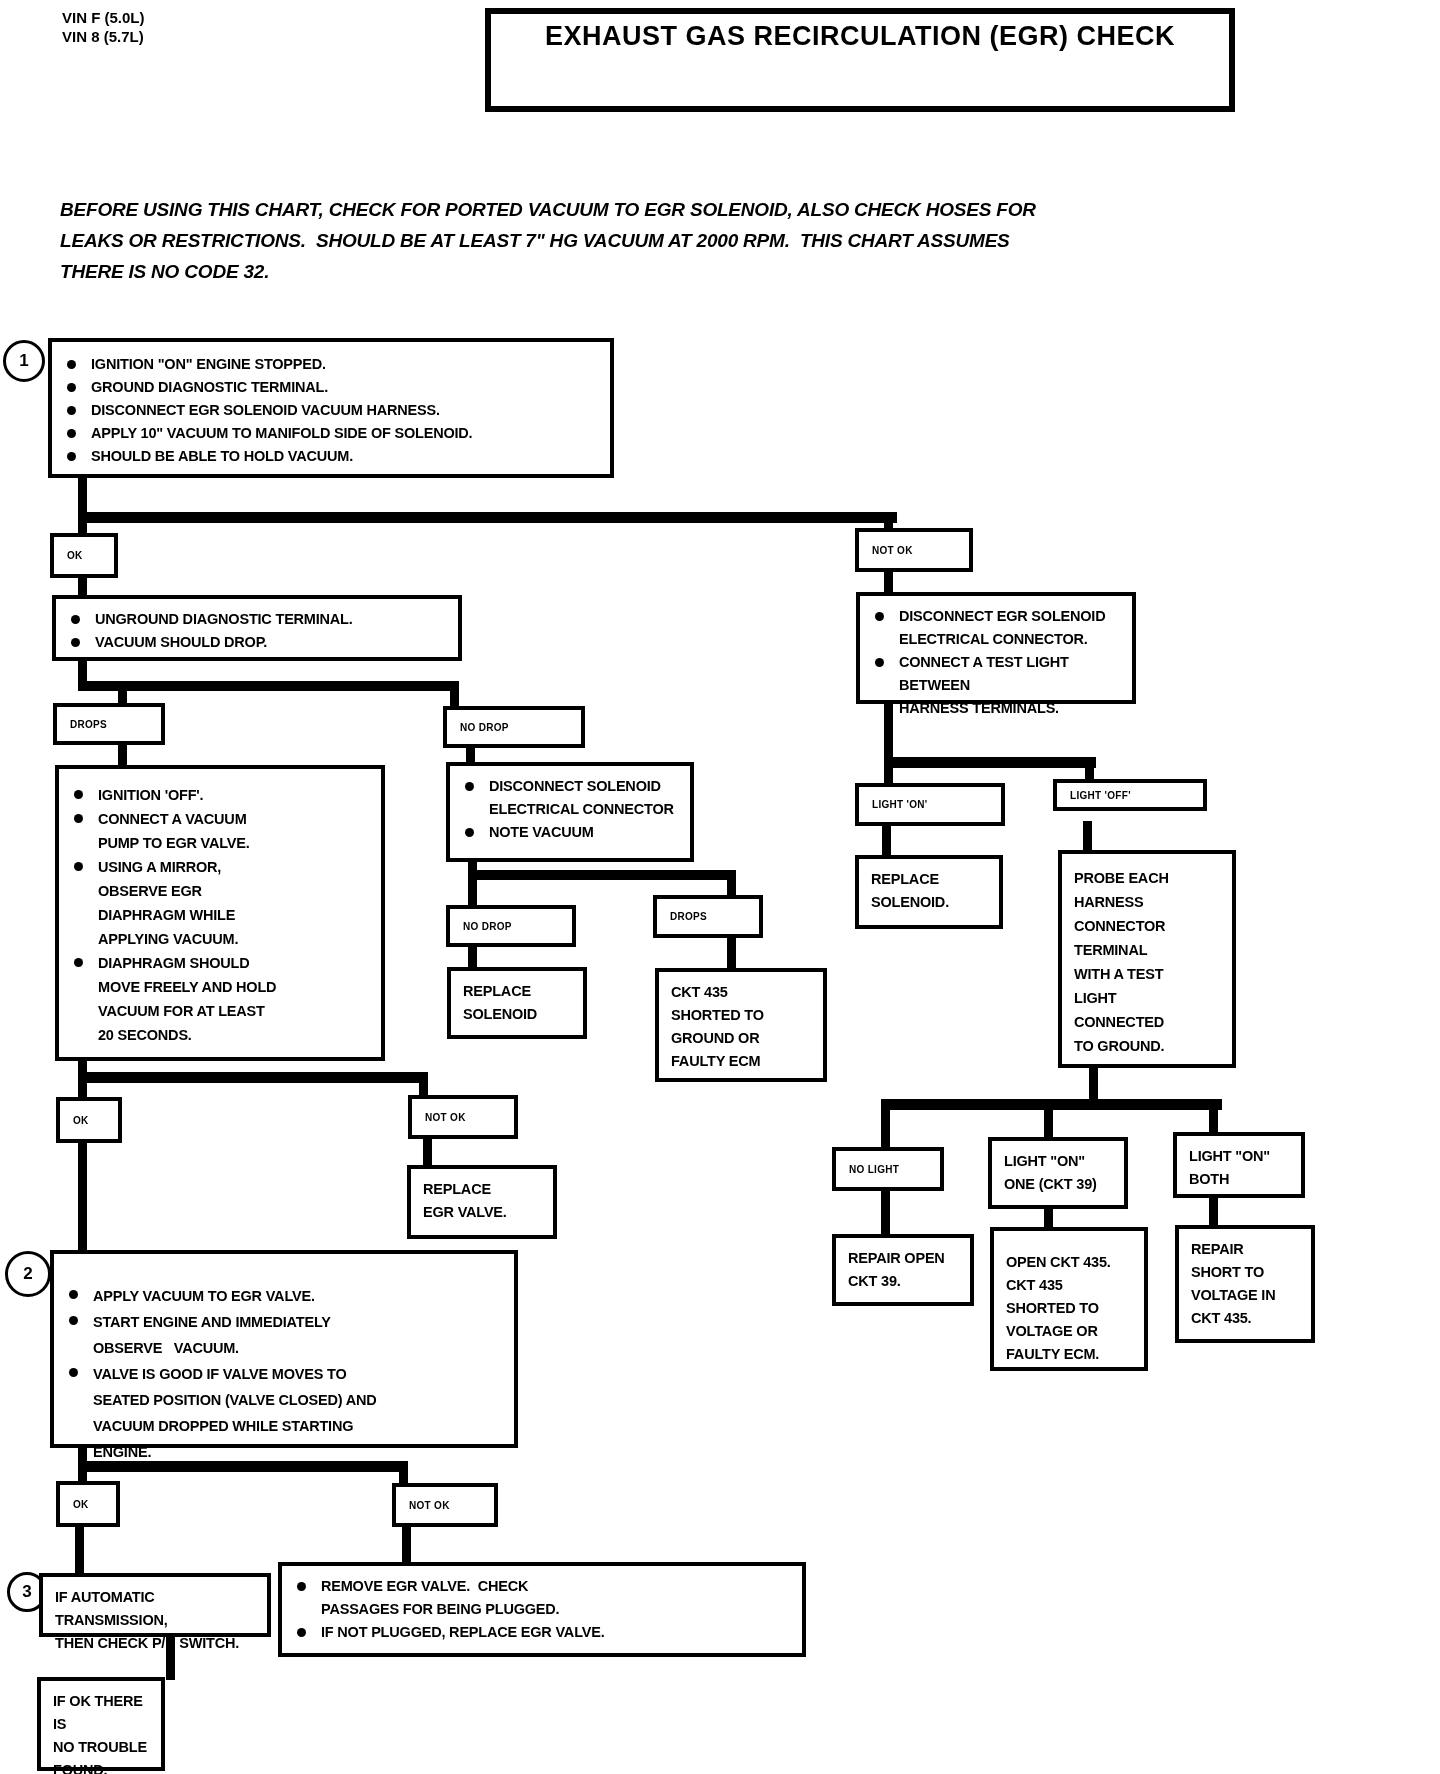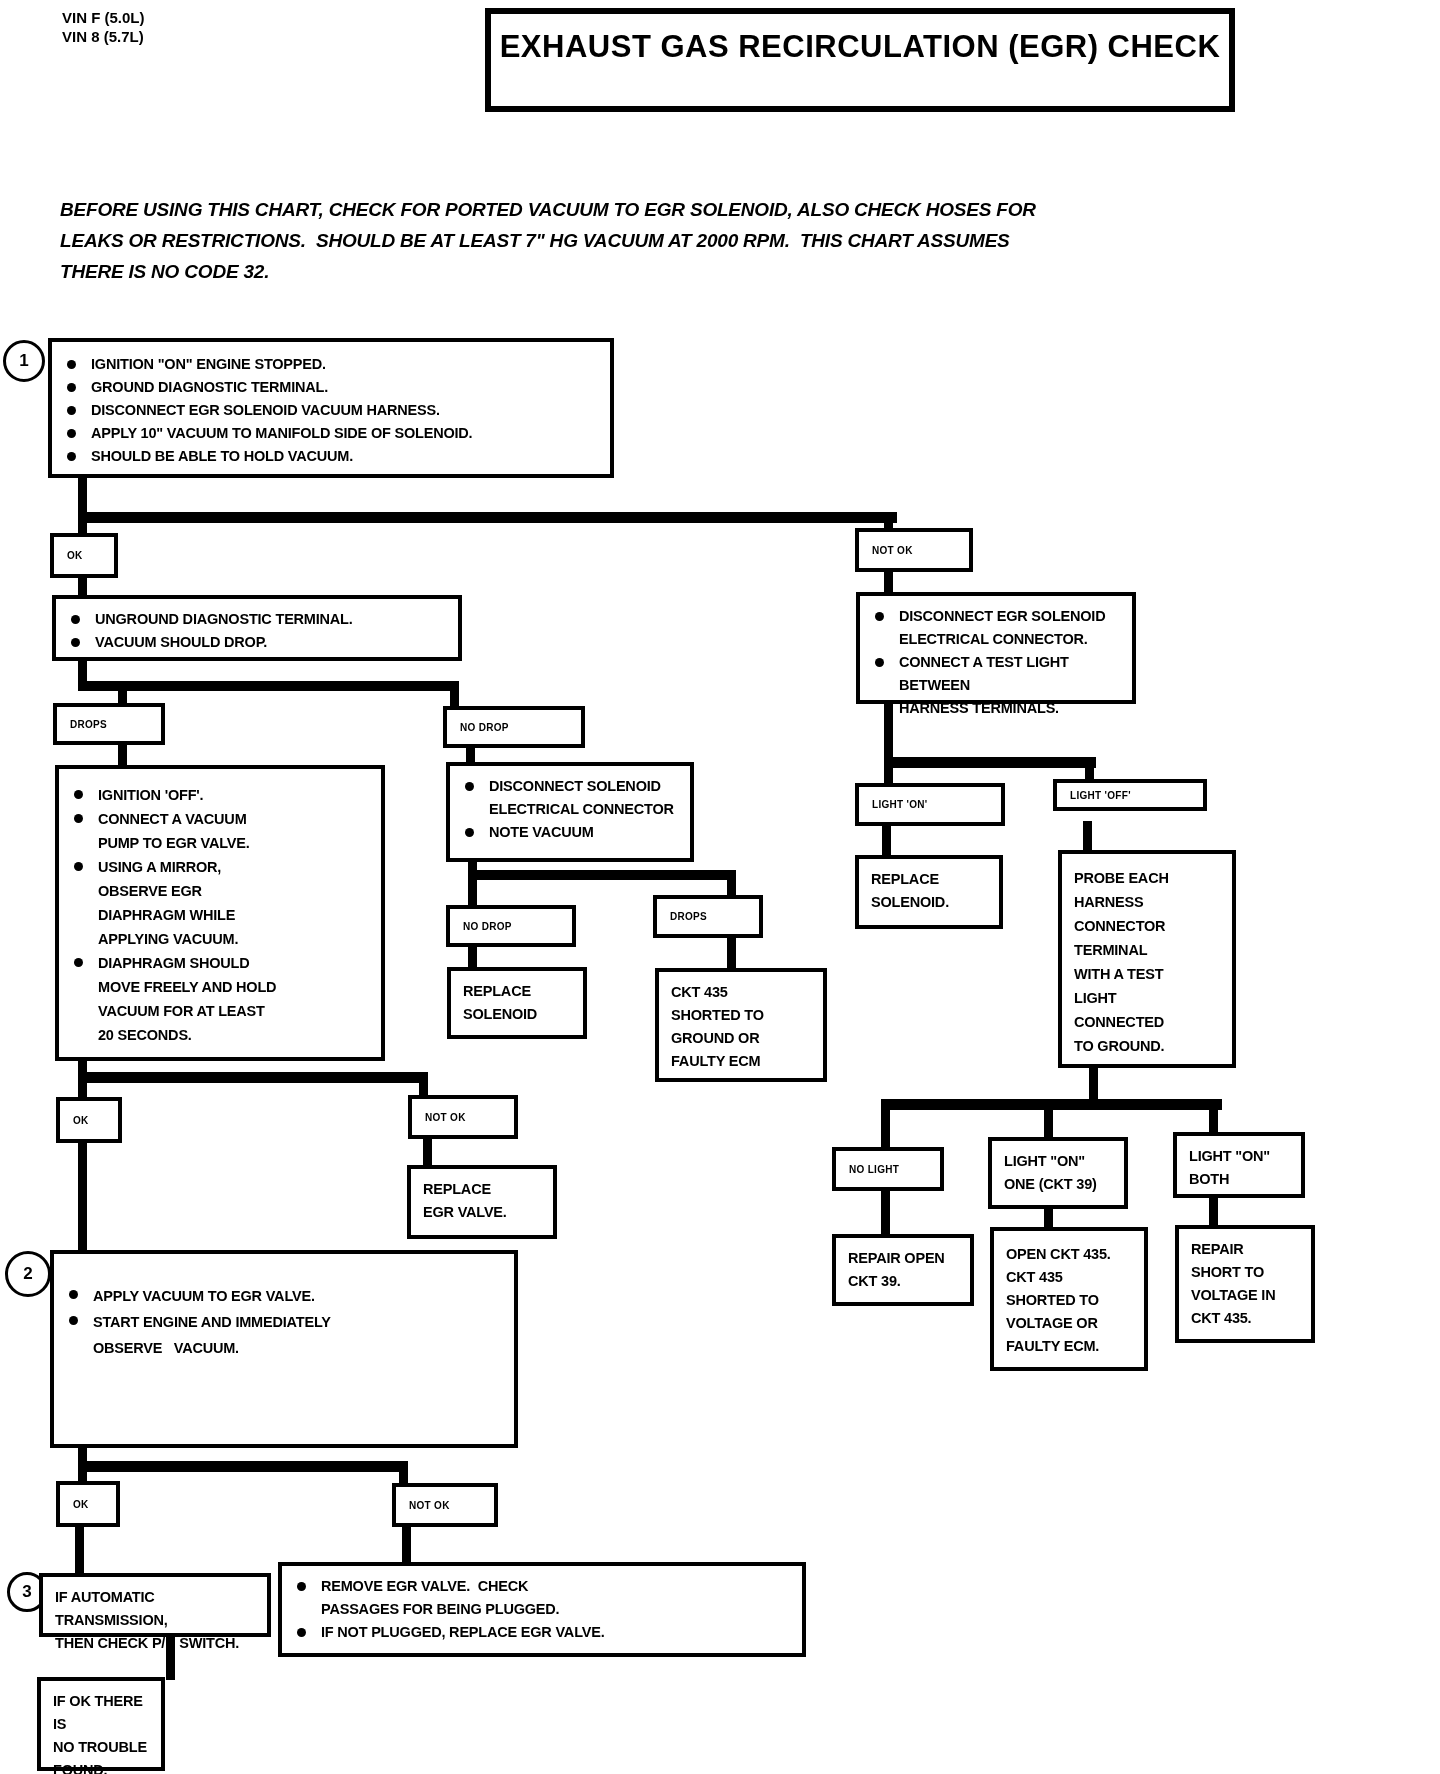--- a/index.html
+++ b/index.html
@@ -22,21 +22,21 @@
            letter-spacing:-0.2px; white-space:pre-line; }
   .lh24 .btext, .multi.lh24 { line-height:24px; }
   .lh26 .btext { line-height:26px; }
   .circle { position:absolute; border:3px solid #000; border-radius:50%;
             background:#fff; display:flex; align-items:center; justify-content:center;
             font-weight:bold; font-size:17px; }
   .vin { font-weight:bold; font-size:15px; line-height:19px; white-space:pre-line; }
   .titlebox { position:absolute; border:6px solid #000; box-sizing:border-box;
               text-align:center; }
   .title1 { font-weight:bold; font-size:36px; margin-top:5px; letter-spacing:1px; }
-  .title2 { font-weight:bold; font-size:31px; margin-top:15px; letter-spacing:.5px; }
+  .title2 { font-weight:bold; font-size:27px; margin-top:7px; letter-spacing:.5px; }
   .intro { font-weight:bold; font-style:italic; font-size:19px; line-height:31px;
            white-space:pre-line; letter-spacing:-0.2px; }
 </style>
 </head>
 <body>
 
 <div class="canvas">
 
   <div class="line" style="left:78px;top:474px;width:9px;height:61px"></div>
   <div class="line" style="left:78px;top:512px;width:819px;height:11px"></div>
@@ -192,20 +192,27 @@
   <div class="box bullets lh26" style="left:50px;top:1250px;width:468px;height:198px;padding-top:29px;">
     <div class="brow">
         <span class="dot"></span>
         <span class="btext">APPLY VACUUM TO EGR VALVE.</span>
       </div>
     <div class="brow">
         <span class="dot"></span>
         <span class="btext">START ENGINE AND IMMEDIATELY
 OBSERVE &nbsp;&nbsp;VACUUM.</span>
       </div>
+    <div class="brow">
+        <span class="dot"></span>
+        <span class="btext">VALVE IS GOOD IF VALVE MOVES TO
+SEATED POSITION (VALVE CLOSED) AND
+VACUUM DROPPED WHILE STARTING
+ENGINE.</span>
+      </div>
   </div>
 
   <div class="box label" style="left:56px;top:1481px;width:64px;height:46px;">OK</div>
   <div class="box label" style="left:392px;top:1483px;width:106px;height:44px;">NOT OK</div>
 
   <div class="circle" style="left:7px;top:1572px;width:34px;height:34px;">3</div>
 
   <div class="box multi" style="left:39px;top:1573px;width:232px;height:64px;">IF AUTOMATIC TRANSMISSION,
 THEN CHECK P/N SWITCH.</div>
 
@@ -254,21 +261,21 @@
 TO GROUND.</div>
 
   <div class="box label" style="left:832px;top:1147px;width:112px;height:44px;">NO LIGHT</div>
   <div class="box multi" style="left:988px;top:1137px;width:140px;height:72px;">LIGHT "ON"
 ONE (CKT 39)</div>
   <div class="box multi" style="left:1173px;top:1132px;width:132px;height:66px;">LIGHT "ON"
 BOTH</div>
 
   <div class="box multi" style="left:832px;top:1234px;width:142px;height:72px;">REPAIR OPEN
 CKT 39.</div>
-  <div class="box multi" style="left:990px;top:1227px;width:158px;height:144px;padding-top:12px;">OPEN CKT 435.
+  <div class="box multi" style="left:990px;top:1227px;width:158px;height:144px;padding-top:20px;">OPEN CKT 435.
 CKT 435
 SHORTED TO
 VOLTAGE OR
 FAULTY ECM.</div>
   <div class="box multi" style="left:1175px;top:1225px;width:140px;height:118px;">REPAIR
 SHORT TO
 VOLTAGE IN
 CKT 435.</div>
 
 </div>

